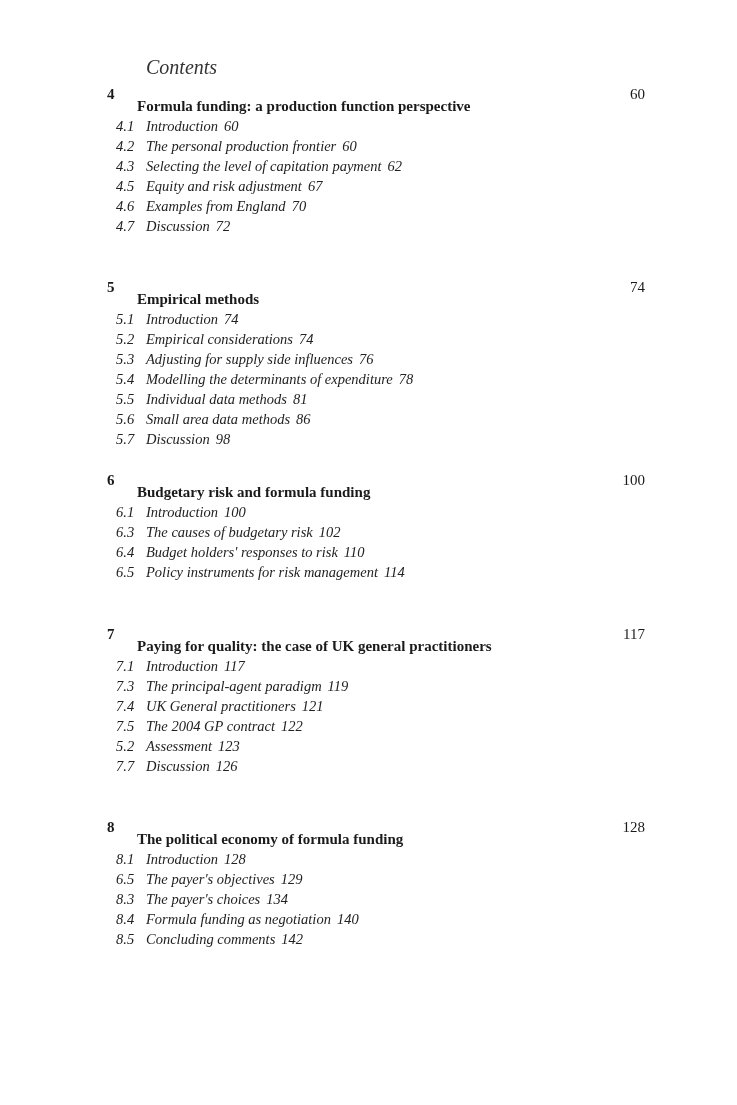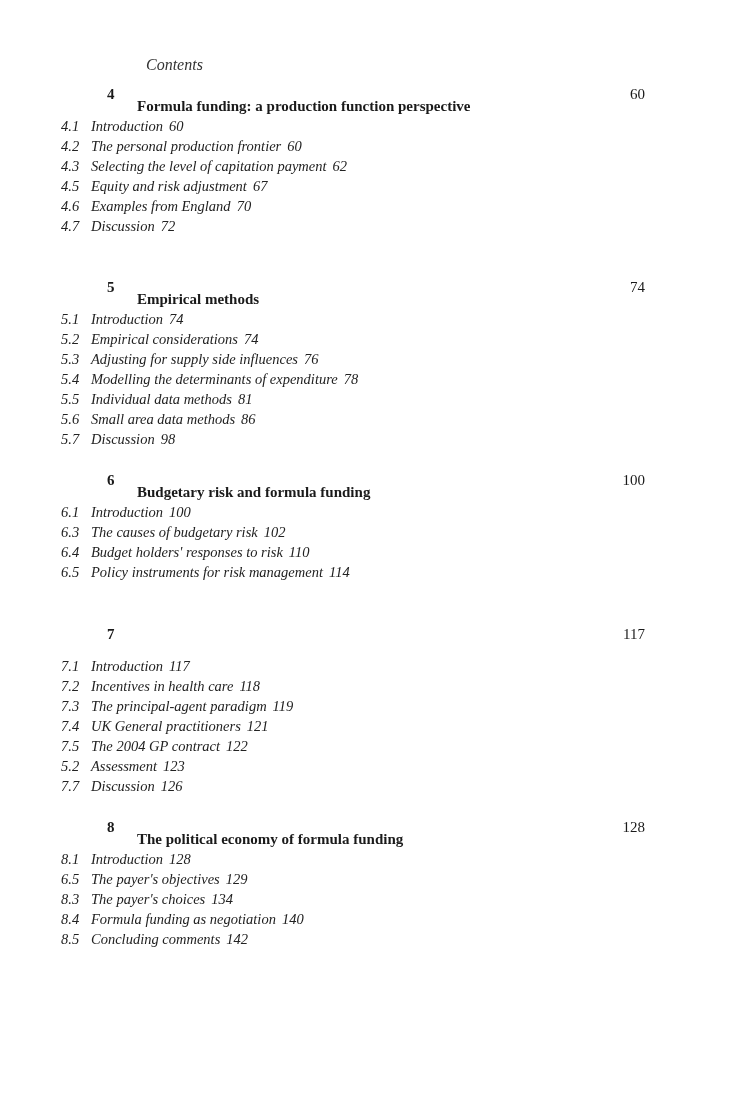--- a/index.html
+++ b/index.html
@@ -13,21 +13,21 @@
       position: relative;
       overflow: hidden;
       font-family: "Liberation Serif", "DejaVu Serif", serif;
       color: #1a1a1a;
     }
     .running-head {
       position: absolute;
       left: 146px;
       top: 56px;
       font-style: italic;
-      font-size: 16px;
+      font-size: 20px;
       color: #333;
     }
     .chapter {
       position: absolute;
       left: 0;
       width: 737px;
     }
     .chapter-head {
       position: relative;
       height: 20px;
@@ -50,21 +50,21 @@
     .chapter-page {
       position: absolute;
       right: 92px;
       top: 0;
       font-size: 15px;
       text-align: right;
     }
     .sections {
       position: relative;
       margin-top: 10px;
-      margin-left: 61px;
+      margin-left: 116px;
     }
     .section {
       font-style: italic;
       font-size: 14.5px;
       line-height: 20px;
       height: 20px;
       white-space: nowrap;
       color: #222;
     }
     .section .sec-num {
@@ -123,25 +123,25 @@
     <div class="section"><span class="sec-num">6.1</span><span>Introduction</span><span class="sec-page">100</span></div>
     <div class="section"><span class="sec-num">6.3</span><span>The causes of budgetary risk</span><span class="sec-page">102</span></div>
     <div class="section"><span class="sec-num">6.4</span><span>Budget holders' responses to risk</span><span class="sec-page">110</span></div>
     <div class="section"><span class="sec-num">6.5</span><span>Policy instruments for risk management</span><span class="sec-page">114</span></div>
   </div>
 </div>
 
 <div class="chapter" style="top:626px;">
   <div class="chapter-head">
     <span class="chapter-num">7</span>
+    <span class="chapter-title">Paying for quality: the case of UK general practitioners</span>
     <span class="chapter-page">117</span>
   </div>
   <div class="sections">
     <div class="section"><span class="sec-num">7.1</span><span>Introduction</span><span class="sec-page">117</span></div>
-    <div class="section"><span class="sec-num">7.2</span><span>Incentives in health care</span><span class="sec-page">118</span></div>
     <div class="section"><span class="sec-num">7.3</span><span>The principal-agent paradigm</span><span class="sec-page">119</span></div>
     <div class="section"><span class="sec-num">7.4</span><span>UK General practitioners</span><span class="sec-page">121</span></div>
     <div class="section"><span class="sec-num">7.5</span><span>The 2004 GP contract</span><span class="sec-page">122</span></div>
     <div class="section"><span class="sec-num">5.2</span><span>Assessment</span><span class="sec-page">123</span></div>
     <div class="section"><span class="sec-num">7.7</span><span>Discussion</span><span class="sec-page">126</span></div>
   </div>
 </div>
 
 <div class="chapter" style="top:819px;">
   <div class="chapter-head">

